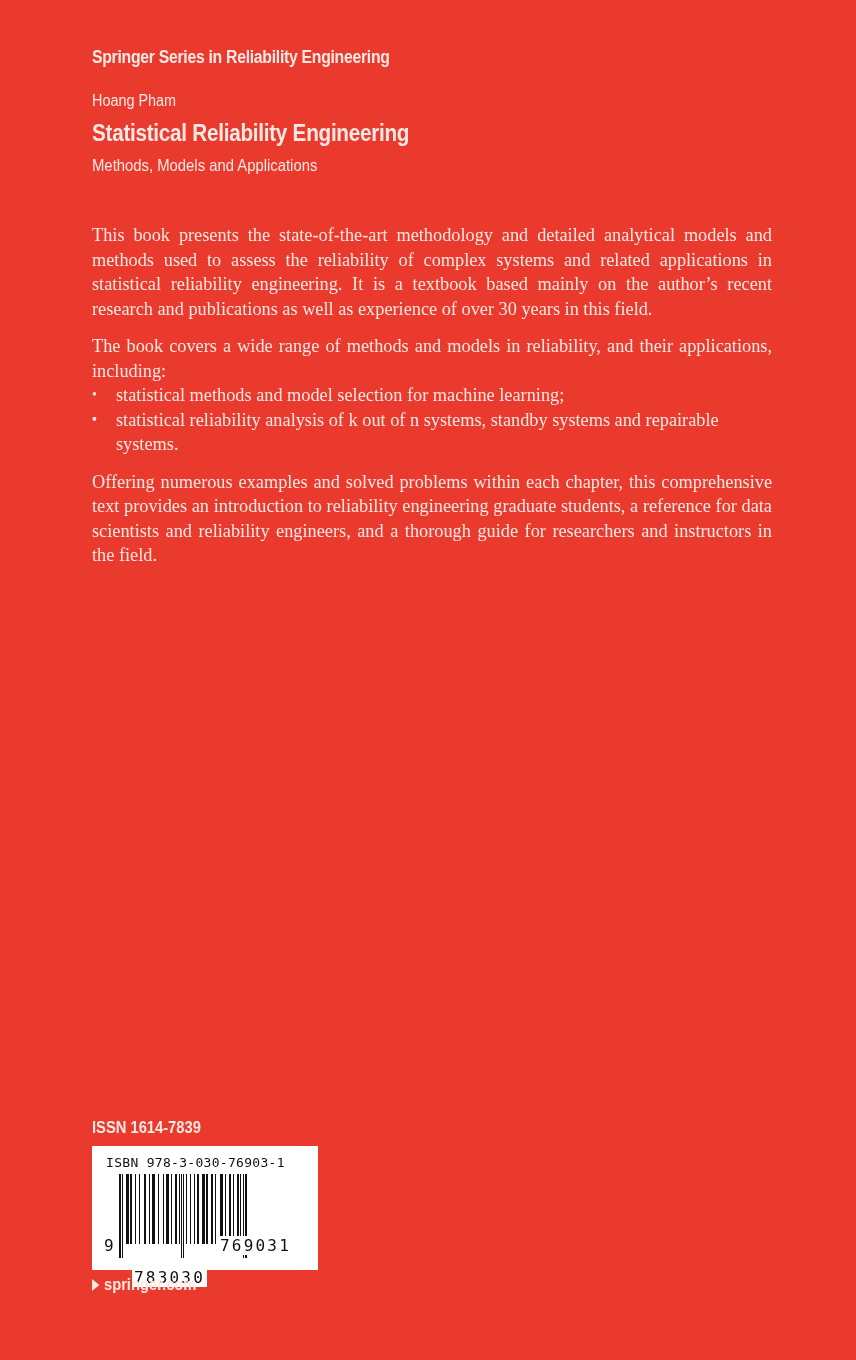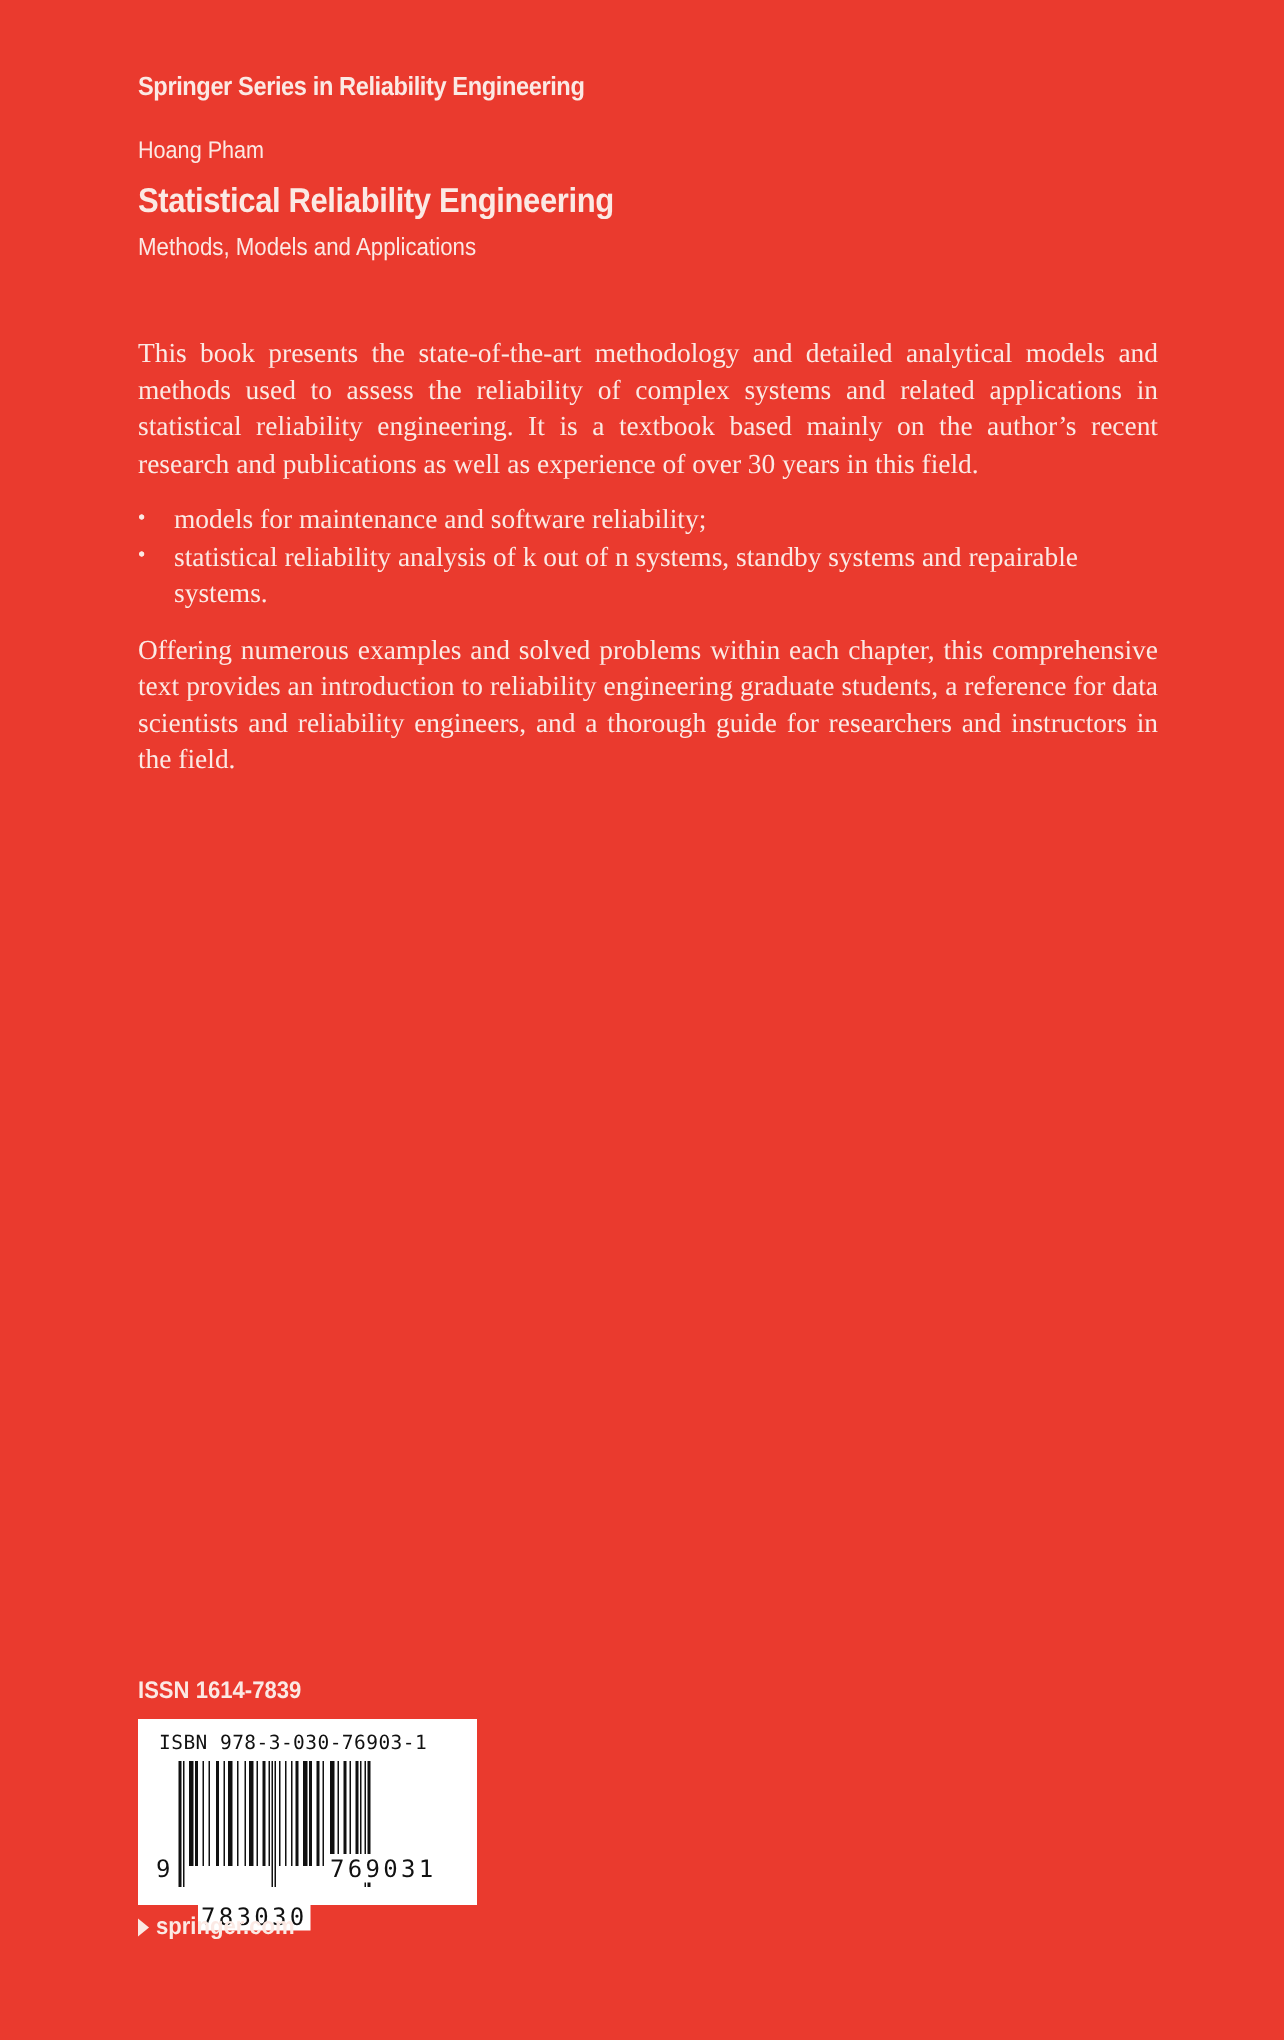--- a/index.html
+++ b/index.html
@@ -83,23 +83,24 @@
 </head>
 <body>
 
 <div class="series sans">Springer Series in Reliability Engineering</div>
 <div class="author sans">Hoang Pham</div>
 <div class="title sans">Statistical Reliability Engineering</div>
 <div class="subtitle sans">Methods, Models and Applications</div>
 
 <div class="blurb serif">
   <p>This book presents the state-of-the-art methodology and detailed analytical models and methods used to assess the reliability of complex systems and related applications in statistical reliability engineering. It is a textbook based mainly on the author’s recent research and publications as well as experience of over 30 years in this field.</p>
+  <p style="margin-bottom:0">The book covers a wide range of methods and models in reliability, and their applications, including:</p>
   <ul>
+    <li><span class="bullet">•</span><span>statistical methods and model selection for machine learning;</span></li>
     <li><span class="bullet">•</span></li>
-    <li><span class="bullet">•</span><span>models for maintenance and software reliability;</span></li>
     <li><span class="bullet">•</span></li>
     <li><span class="bullet">•</span><span>statistical reliability analysis of k out of n systems, standby systems and repairable systems.</span></li>
   </ul>
   <p>Offering numerous examples and solved problems within each chapter, this comprehensive text provides an introduction to reliability engineering graduate students, a reference for data scientists and reliability engineers, and a thorough guide for researchers and instructors in the field.</p>
 </div>
 
 <div class="issn sans">ISSN 1614-7839</div>
 
 <div class="barcode-box">
   <div class="isbn-text">ISBN 978-3-030-76903-1</div>

